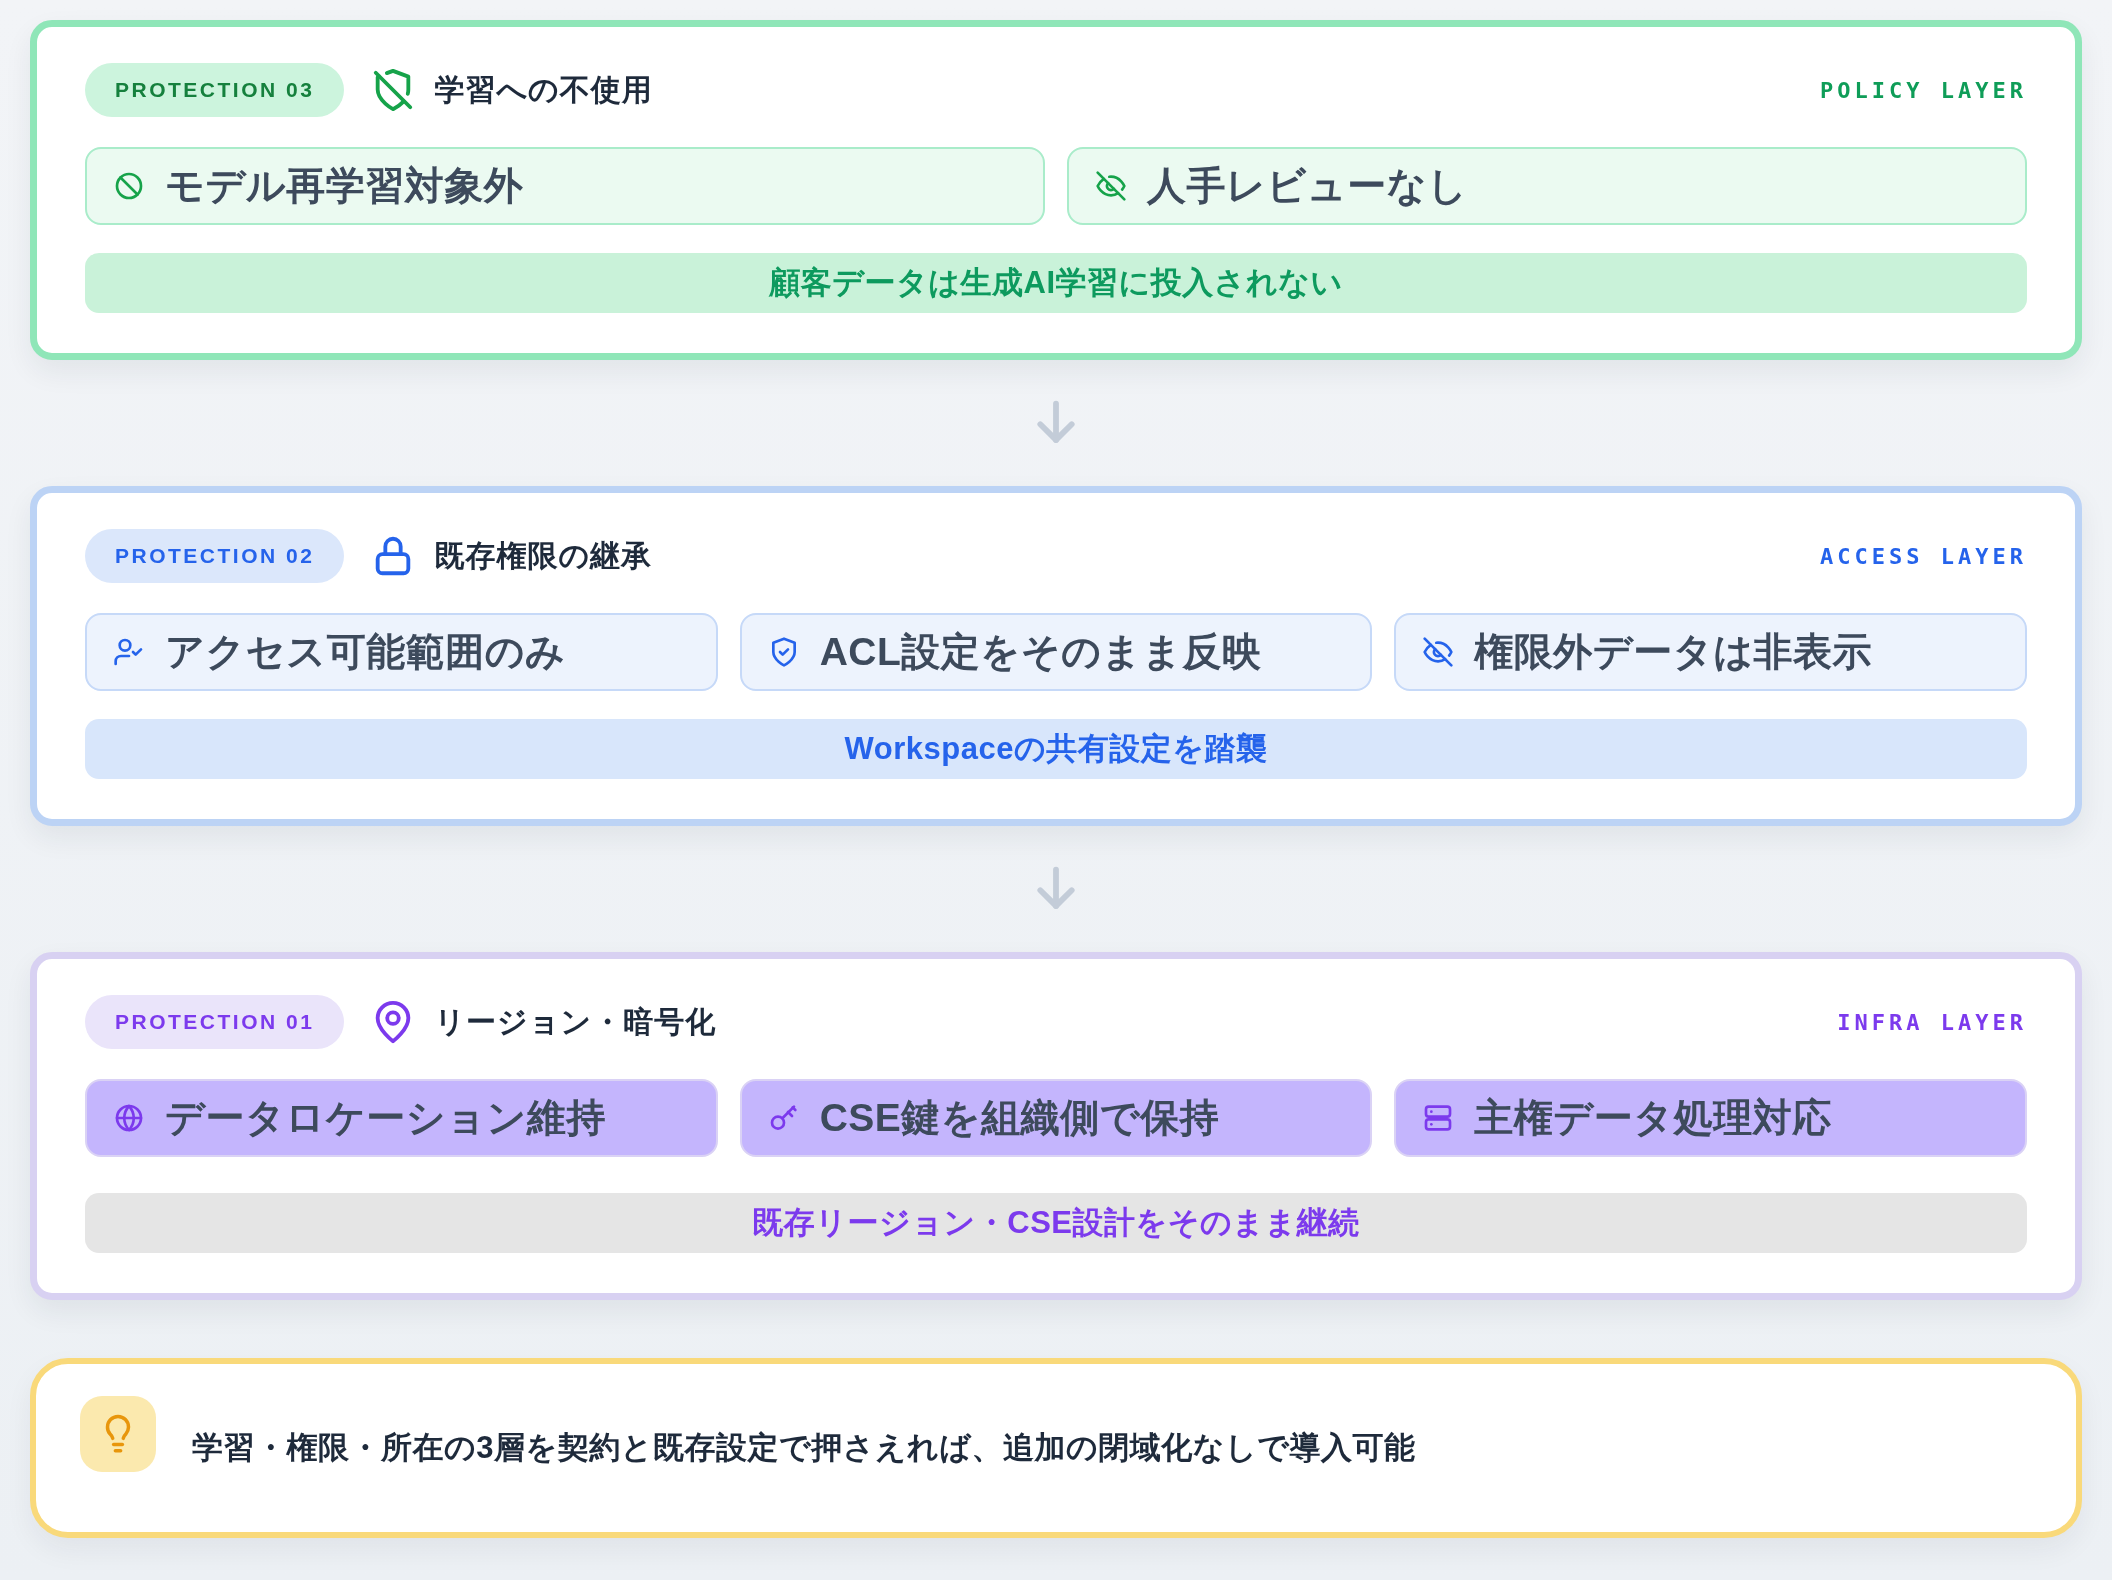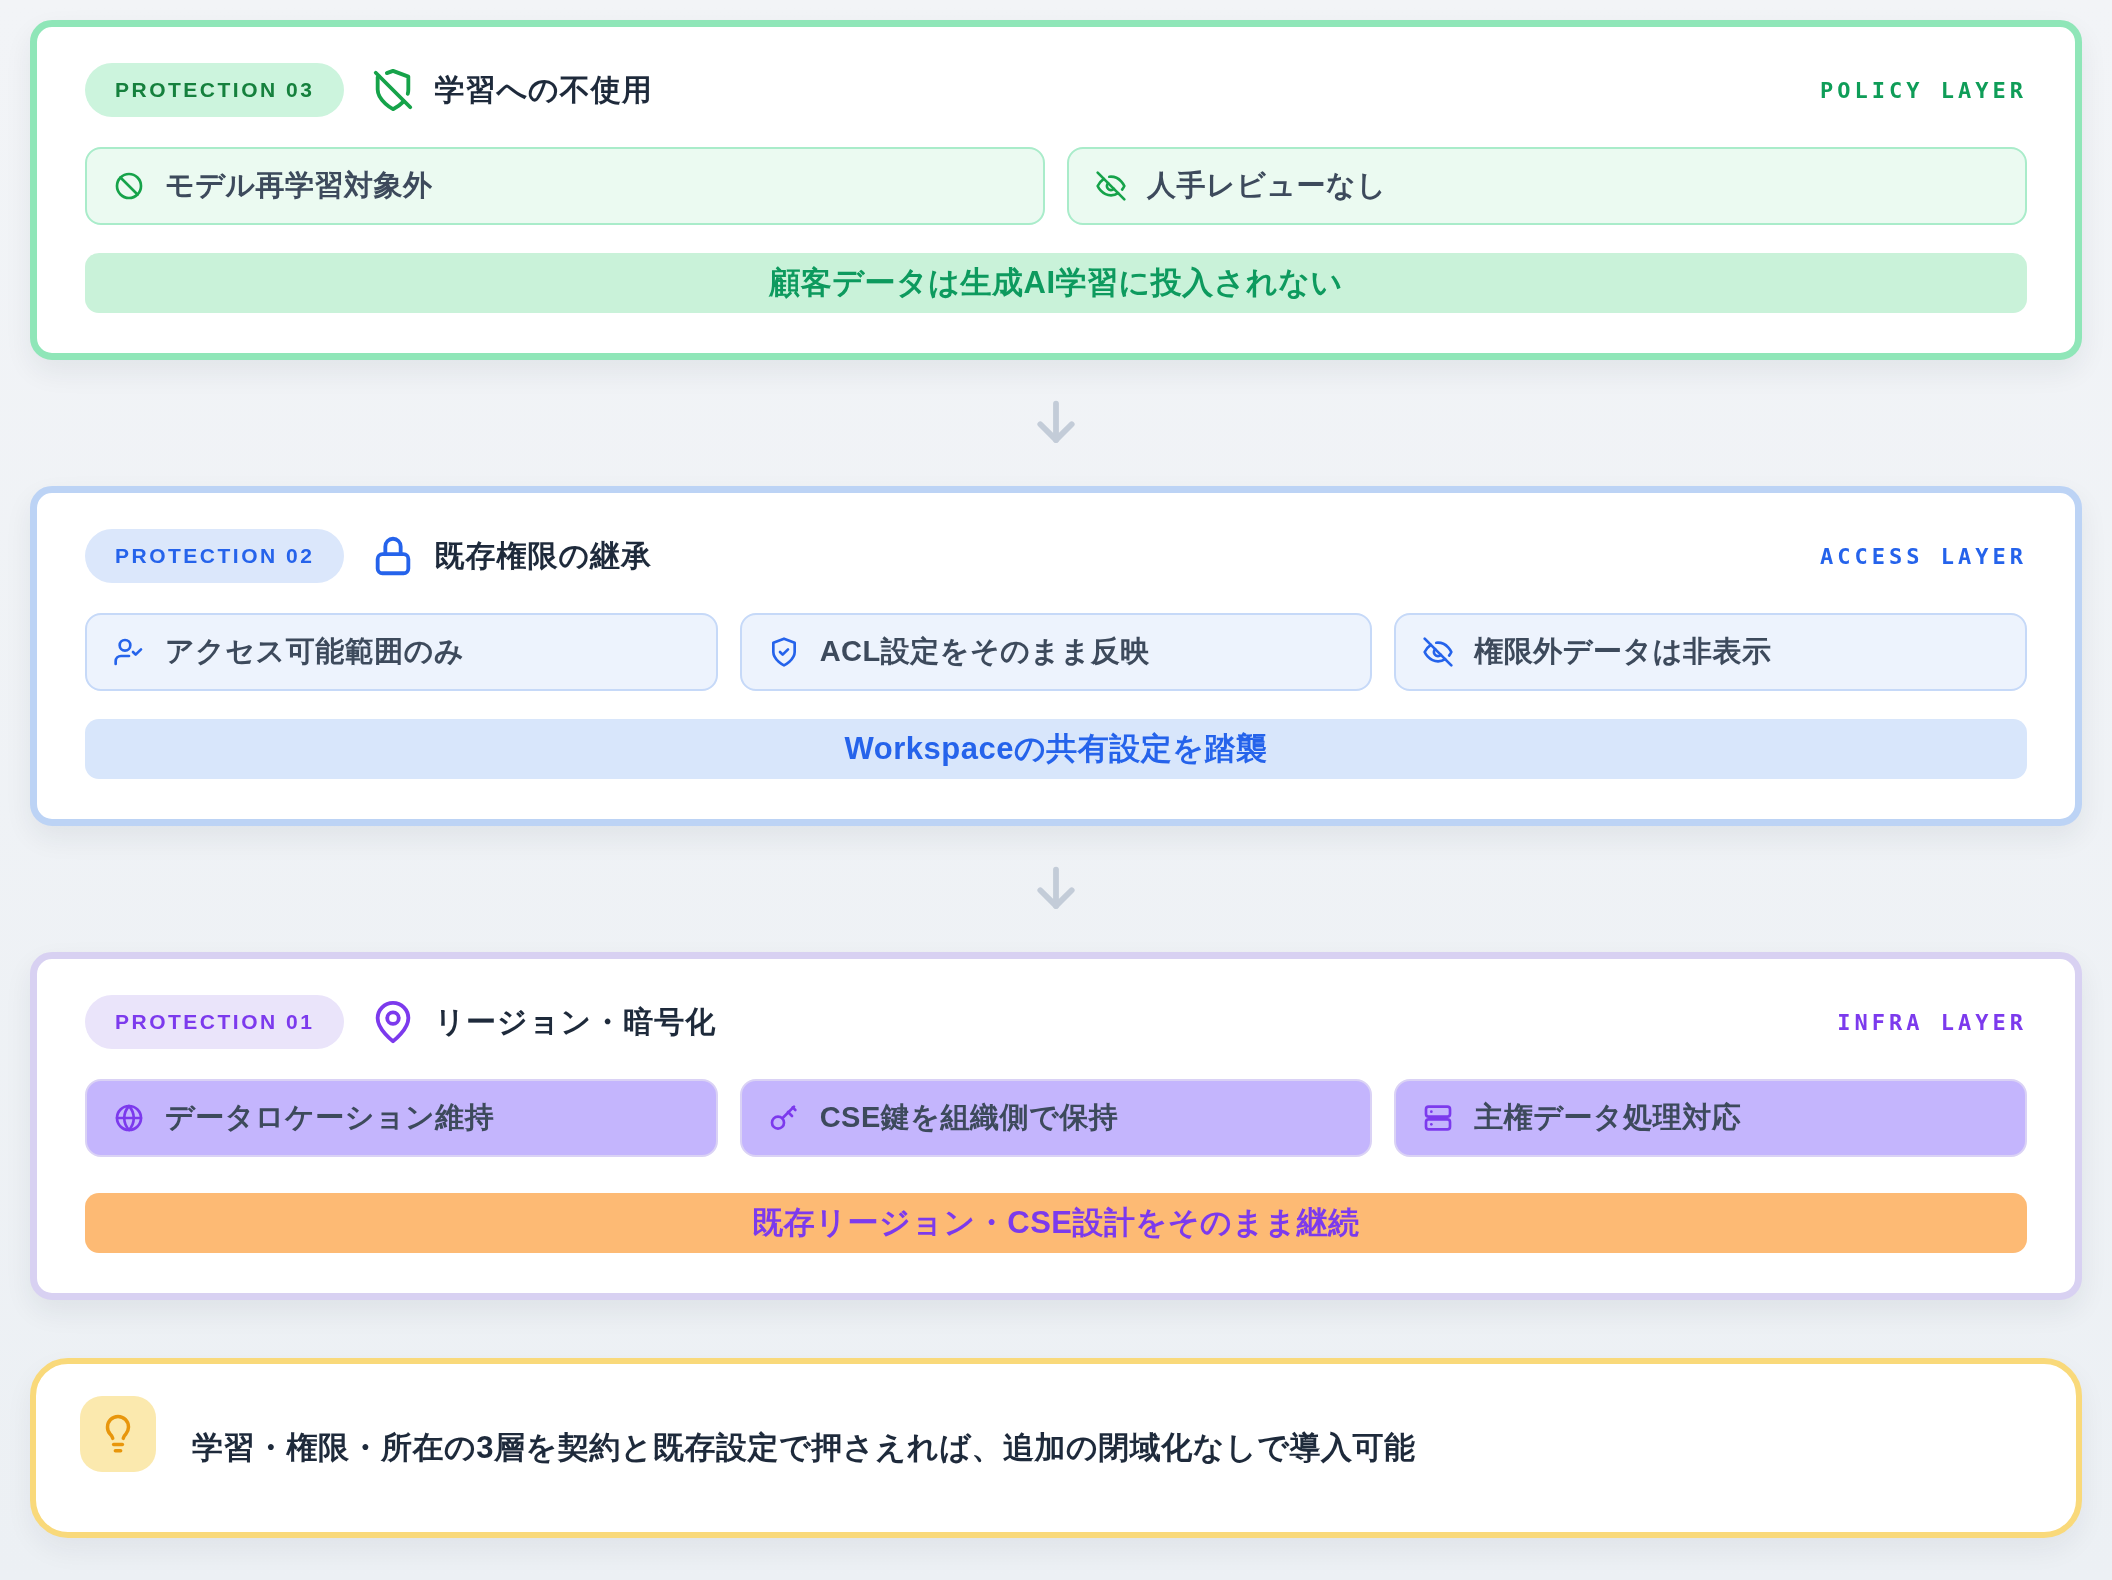--- a/index.html
+++ b/index.html
@@ -55,21 +55,21 @@
     align-items: center;
     gap: 20px;
     border: 2px solid;
     border-radius: 16px;
     height: 78px;
     padding: 0 26px;
     box-sizing: border-box;
   }
   .chip-icon { display: flex; }
   .chip-icon svg { width: 32px; height: 32px; display: block; }
-  .chip-label { font-size: 29px; font-weight: bold; color: #3d4a5c; letter-spacing: 0.5px; }
+  .chip-label { font-size: 39px; font-weight: bold; color: #3d4a5c; letter-spacing: 0.5px; }
   .banner {
     margin-top: 28px;
     border-radius: 14px;
     height: 60px;
     display: flex;
     align-items: center;
     justify-content: center;
     font-size: 31px;
     font-weight: bold;
     letter-spacing: 0.5px;
@@ -93,21 +93,21 @@
   .theme-blue .chip-icon { color: #2563eb; }
   .theme-blue .banner { background: #d8e6fb; color: #2563eb; }
 
   
   .theme-purple { border-color: #d8d1f2; }
   .theme-purple .badge { background: #eae4fa; color: #7c3aed; }
   .theme-purple .header-icon { color: #7c3aed; }
   .theme-purple .layer-label { color: #7c3aed; }
   .theme-purple .chip { background: #c4b5fd; border-color: #dad2f5; }
   .theme-purple .chip-icon { color: #7c3aed; }
-  .theme-purple .banner { background: #fdba74; color: #7c3aed; margin-top: 36px; }
+  .theme-purple .banner { background: #e5e5e5; color: #7c3aed; margin-top: 36px; }
 
   
   .arrow-row { display: flex; justify-content: center; padding: 34px 0; color: #c3ccd8; }
   .arrow-row svg { width: 58px; height: 58px; display: block; }
 
   
   .note-card {
     margin-top: 58px;
     background: #ffffff;
     border: 6px solid #f9d97a;

